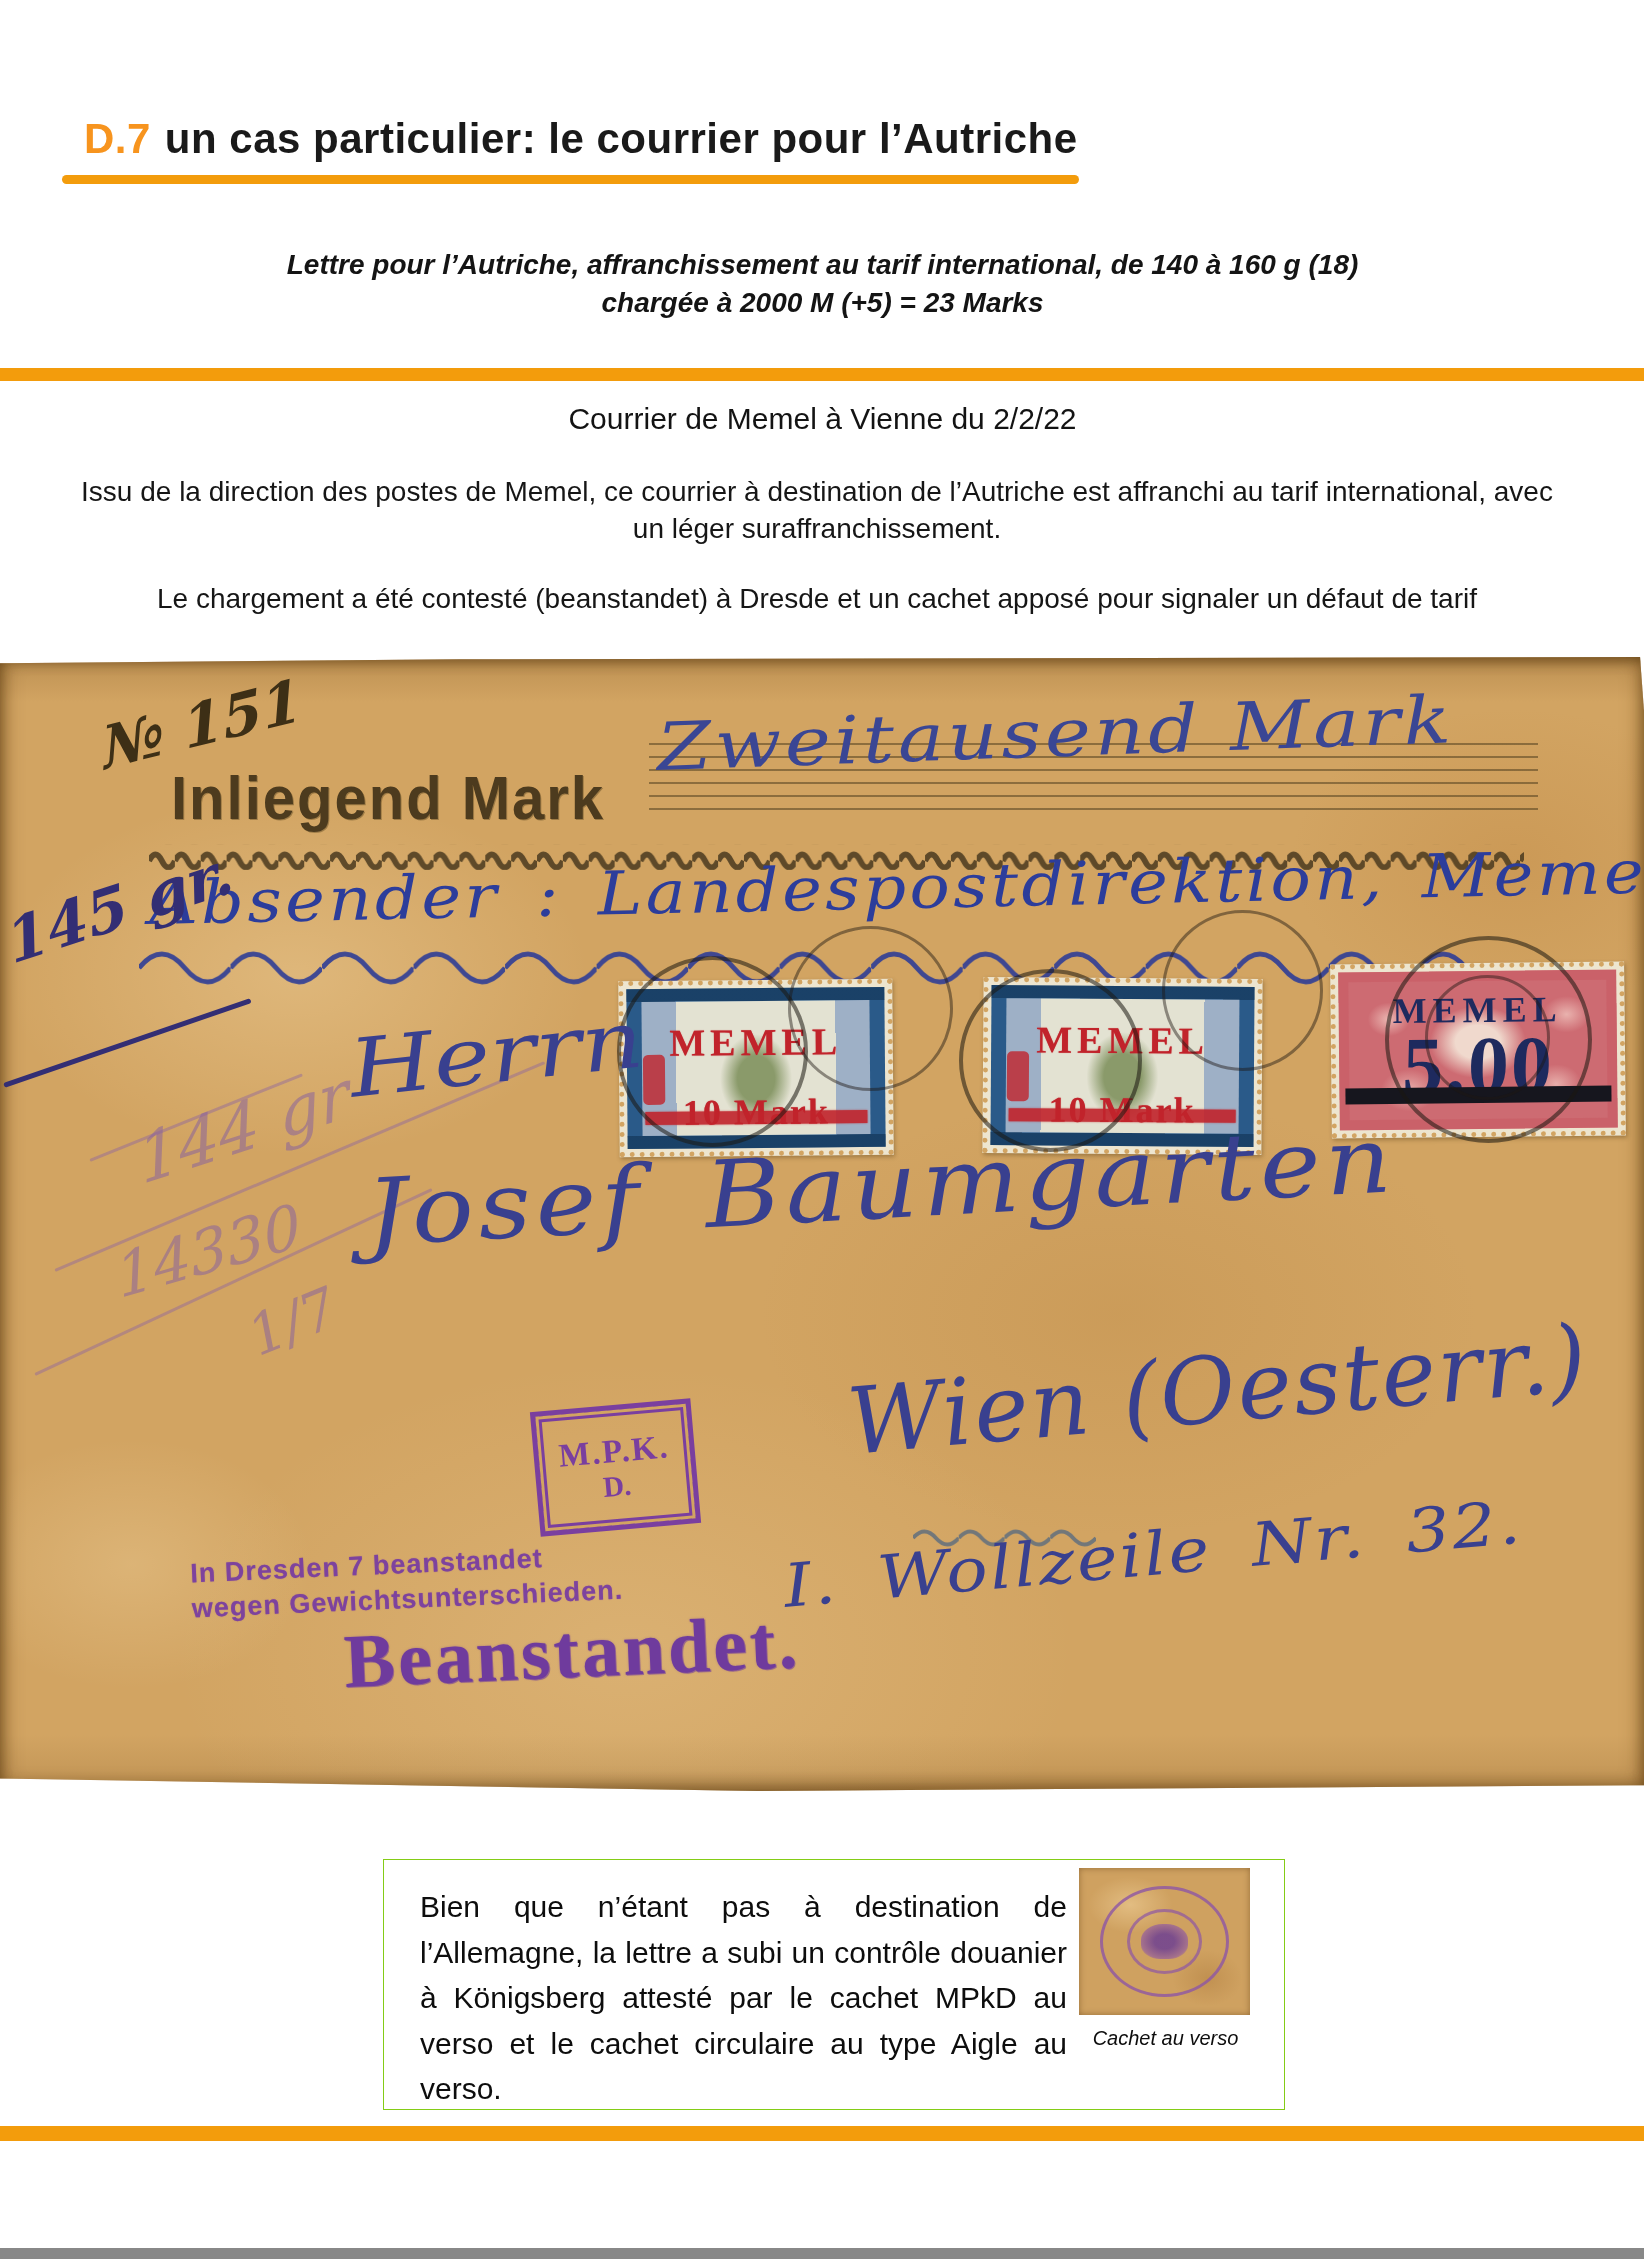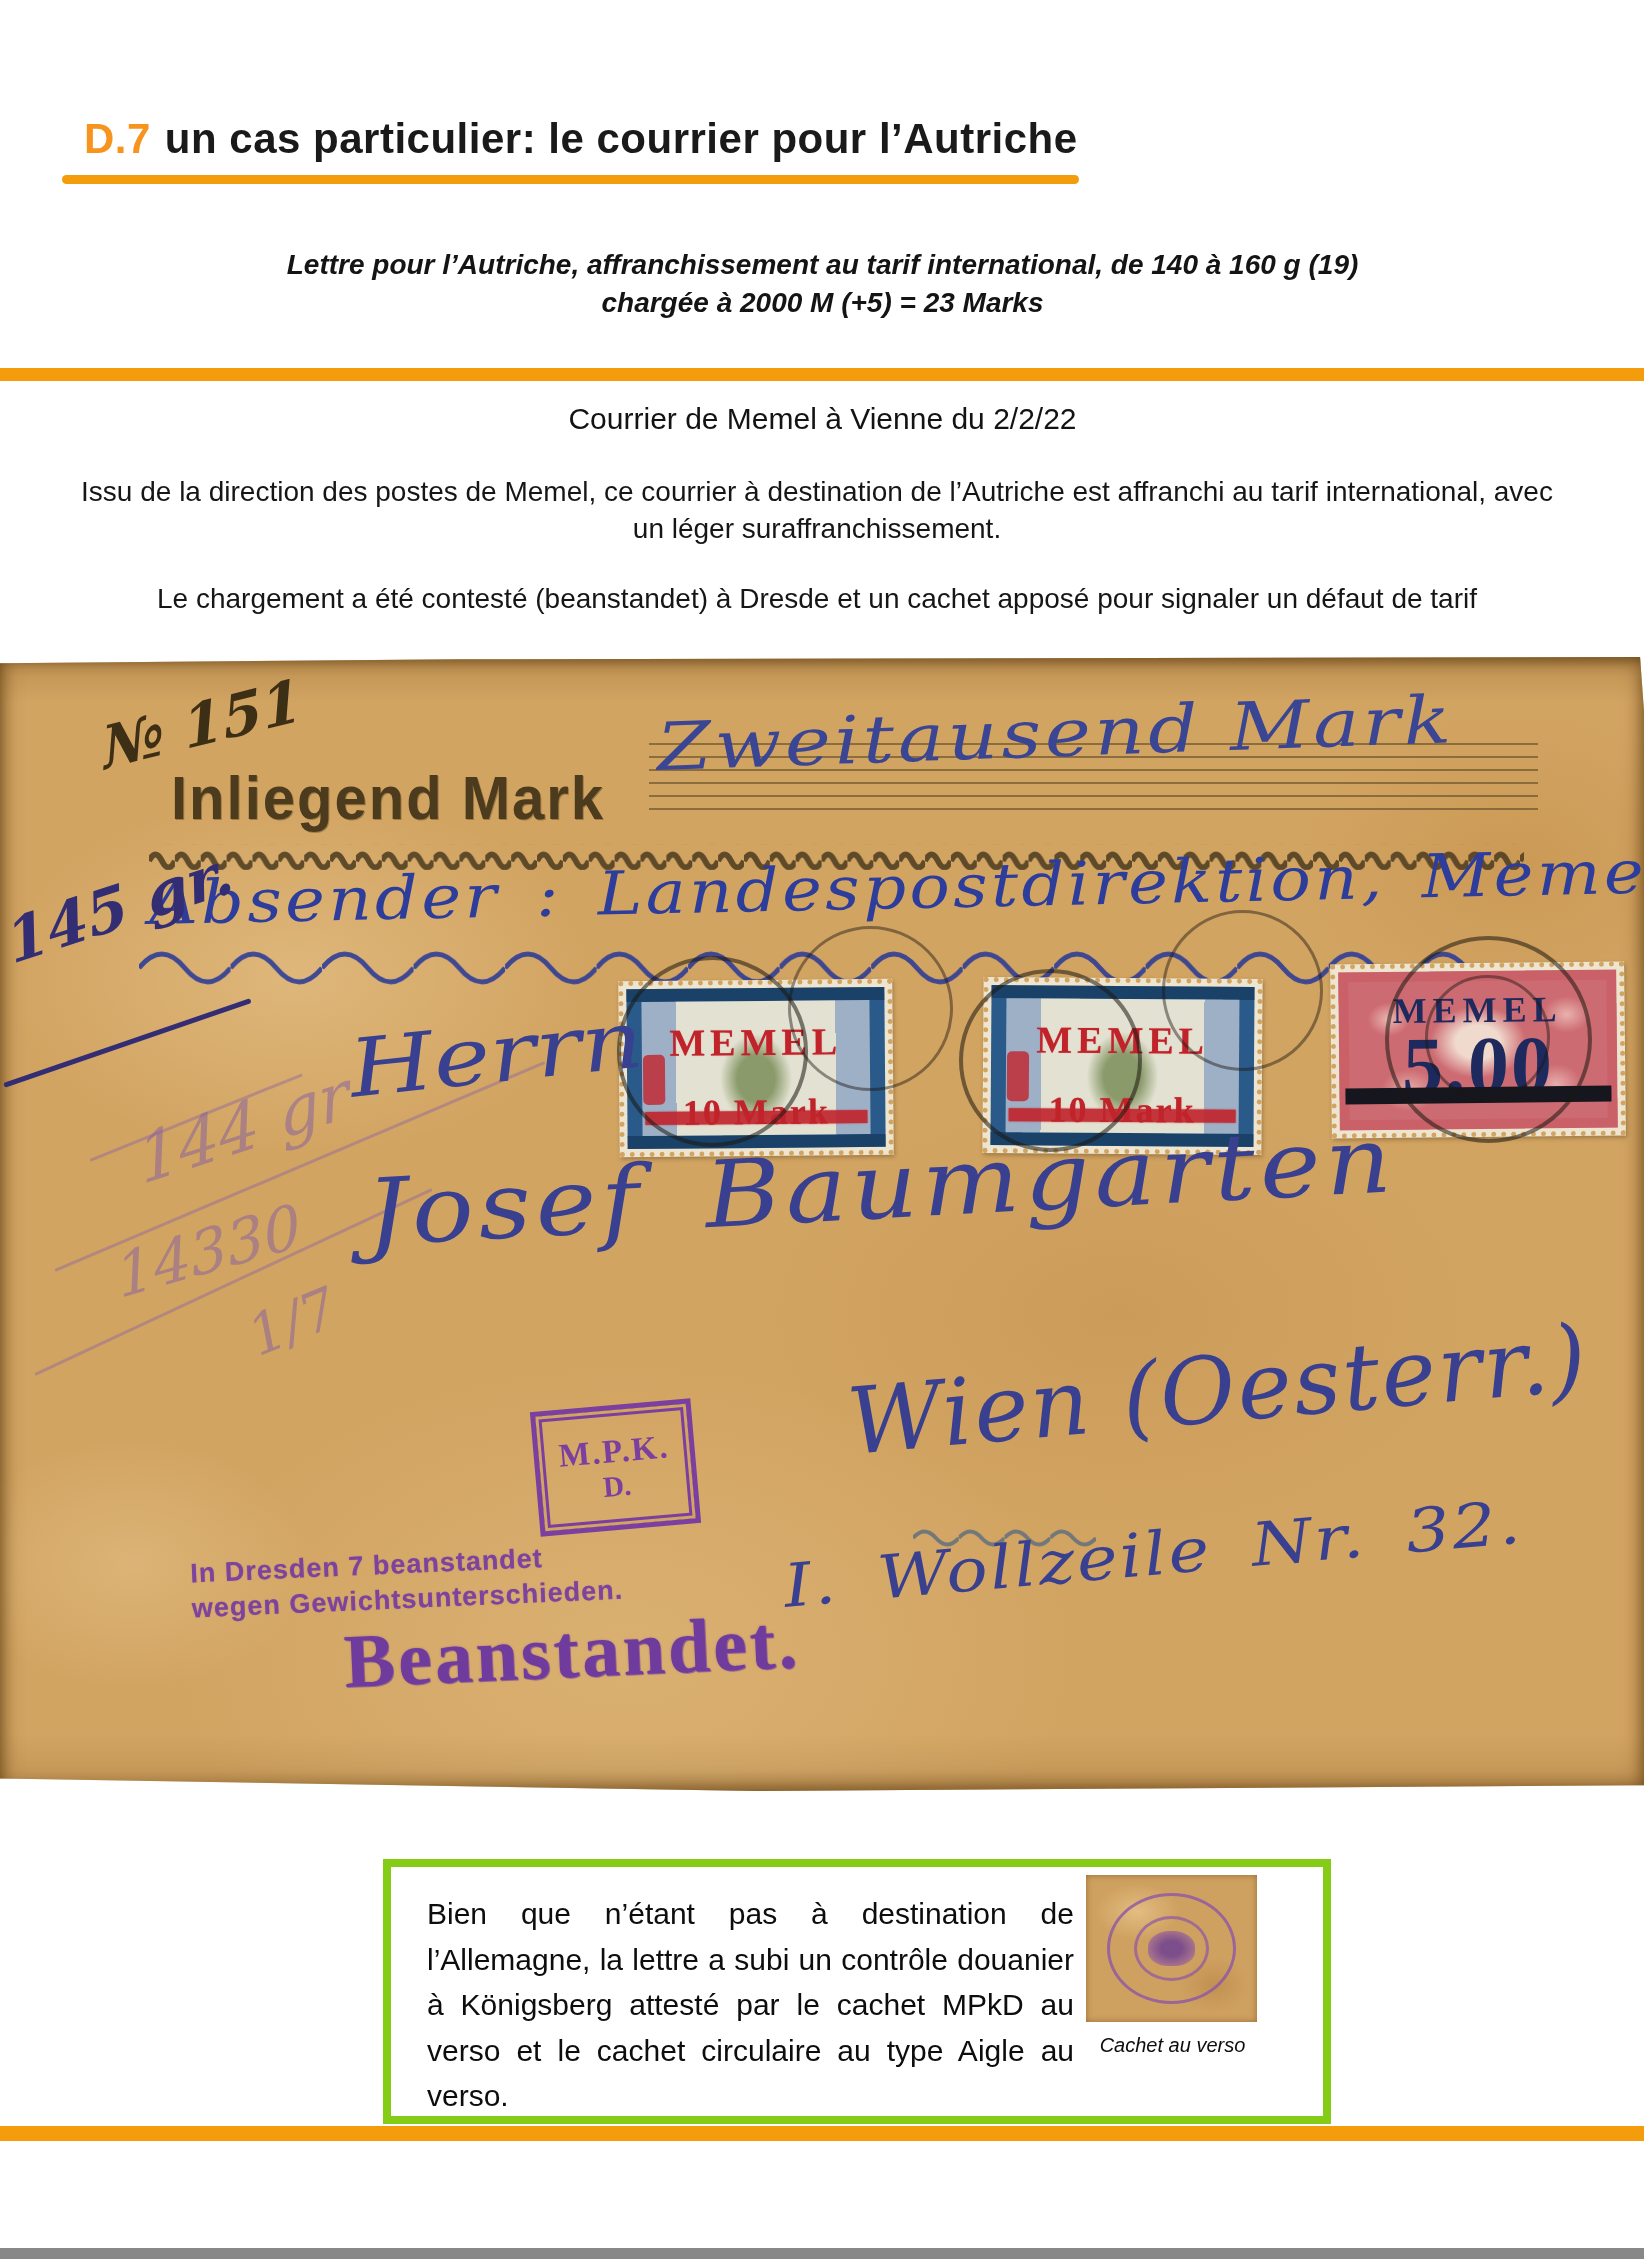--- a/index.html
+++ b/index.html
@@ -104,21 +104,21 @@
            display:flex;flex-direction:column;align-items:center;justify-content:center;
            color:#7A3F9F;font-family:"Liberation Serif",serif;font-weight:bold;}
   .mpk-l1{font-size:33px;letter-spacing:2px;} .mpk-l2{font-size:29px;}
   .dresden{left:191px;top:890px;font-weight:bold;font-size:27px;line-height:1.3;color:rgba(122,63,159,.88);
            letter-spacing:1px;transform:rotate(-2.5deg);text-shadow:0 0 1px rgba(122,63,159,.7);white-space:nowrap;}
   .beanstandet{left:344px;top:951px;font-family:"Liberation Serif",serif;font-weight:bold;font-size:76px;
            color:#6F3B9D;letter-spacing:3px;transform:rotate(-2.5deg);
            text-shadow:1px 1px 0 rgba(111,59,157,.55), 0 0 2px rgba(111,59,157,.5);white-space:nowrap;}
 
   
-  .note-box{left:383px;top:1859px;width:900px;height:249px;border:8px solid #84cc16;background:#fff;padding-left:32px;}
+  .note-box{left:383px;top:1859px;width:900px;height:249px;border:1px solid #84cc16;background:#fff;}
   .note-text{position:absolute;left:36px;top:24px;width:647px;font-size:30px;line-height:1.52;
              text-align:justify;color:#0d0d0d;}
   .fig{position:absolute;left:695px;top:8px;width:171px;height:147px;background:#CFA160;
        background-image:radial-gradient(60px 40px at 30% 25%, rgba(255,230,180,.4), transparent 70%),
                         radial-gradient(50px 40px at 75% 75%, rgba(150,95,35,.25), transparent 70%);
        box-shadow:inset 0 0 6px rgba(90,55,15,.5);}
   .fig-ring-outer{position:absolute;inset:12%;border:3px solid rgba(141,86,165,.8);border-radius:50%;}
   .fig-ring-inner{position:absolute;inset:28%;border:3px solid rgba(141,86,165,.7);border-radius:50%;}
   .fig-eagle{position:absolute;inset:38% 36%;background:radial-gradient(#6D3F93 30%, rgba(141,86,165,.75) 70%, transparent 85%);
              border-radius:45% 45% 40% 40%;opacity:.85;}
@@ -128,21 +128,21 @@
 </head>
 <body>
 
 <div class="page">
 
   <div class="abs title-row">
     <span class="title-code">D.7</span><span class="title-text">un cas particulier: le courrier pour l’Autriche</span>
   </div>
   <div class="abs title-rule"></div>
 
-  <div class="abs subtitle sub1">Lettre pour l’Autriche, affranchissement au tarif international, de 140 à 160 g (19)</div>
+  <div class="abs subtitle sub1">Lettre pour l’Autriche, affranchissement au tarif international, de 140 à 160 g (18)</div>
   <div class="abs subtitle sub2">chargée à 2000 M (+5)  = 23 Marks</div>
 
   <div class="abs orange-bar bar-top"></div>
 
   <div class="abs heading">Courrier de Memel à Vienne du 2/2/22</div>
   <div class="abs para p1a">Issu de la direction des postes de Memel, ce courrier à destination de l’Autriche est affranchi au tarif international, avec</div>
   <div class="abs para p1b">un léger suraffranchissement.</div>
   <div class="abs para p2">Le chargement a été contesté (beanstandet) à Dresde et un cachet apposé pour signaler un défaut de tarif</div>
 
   <div class="abs envelope">

